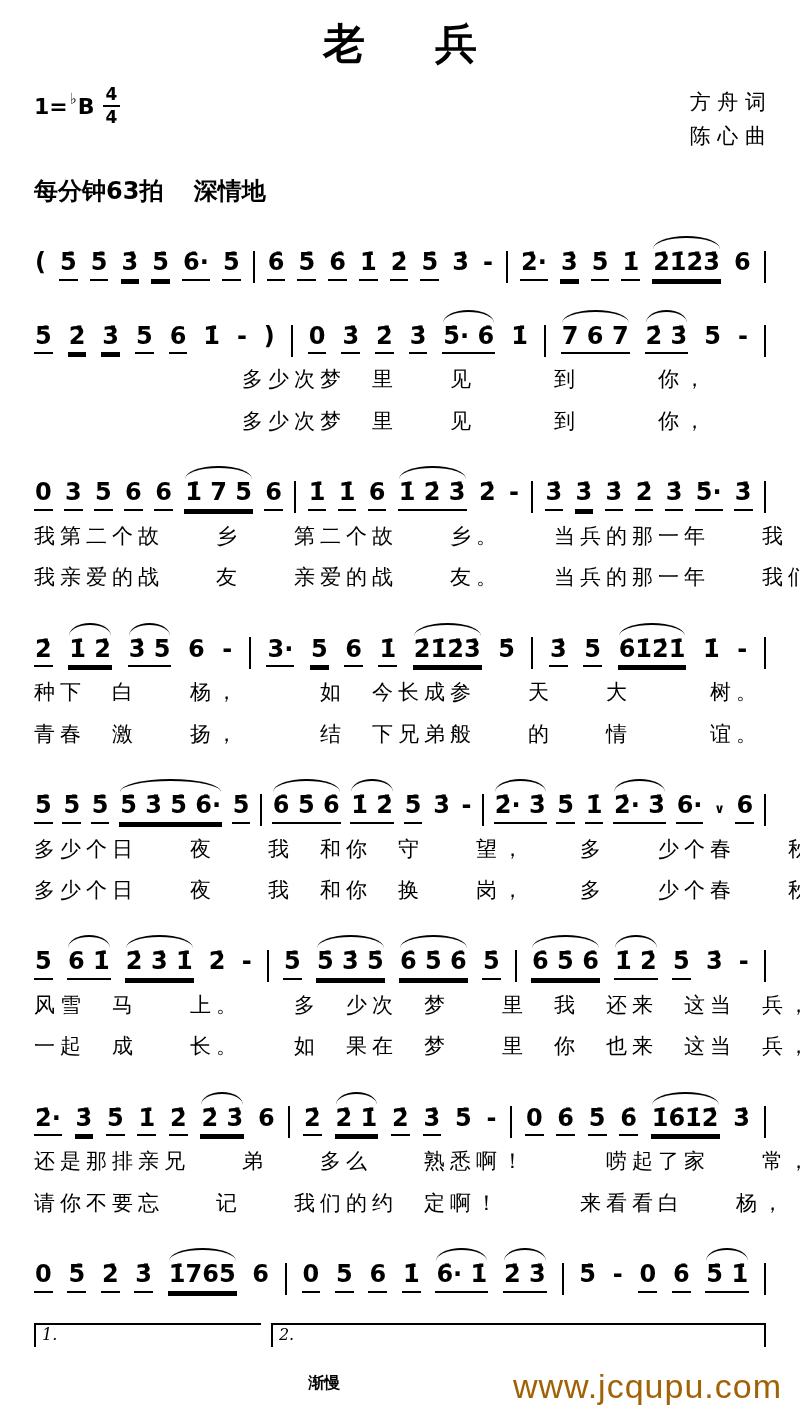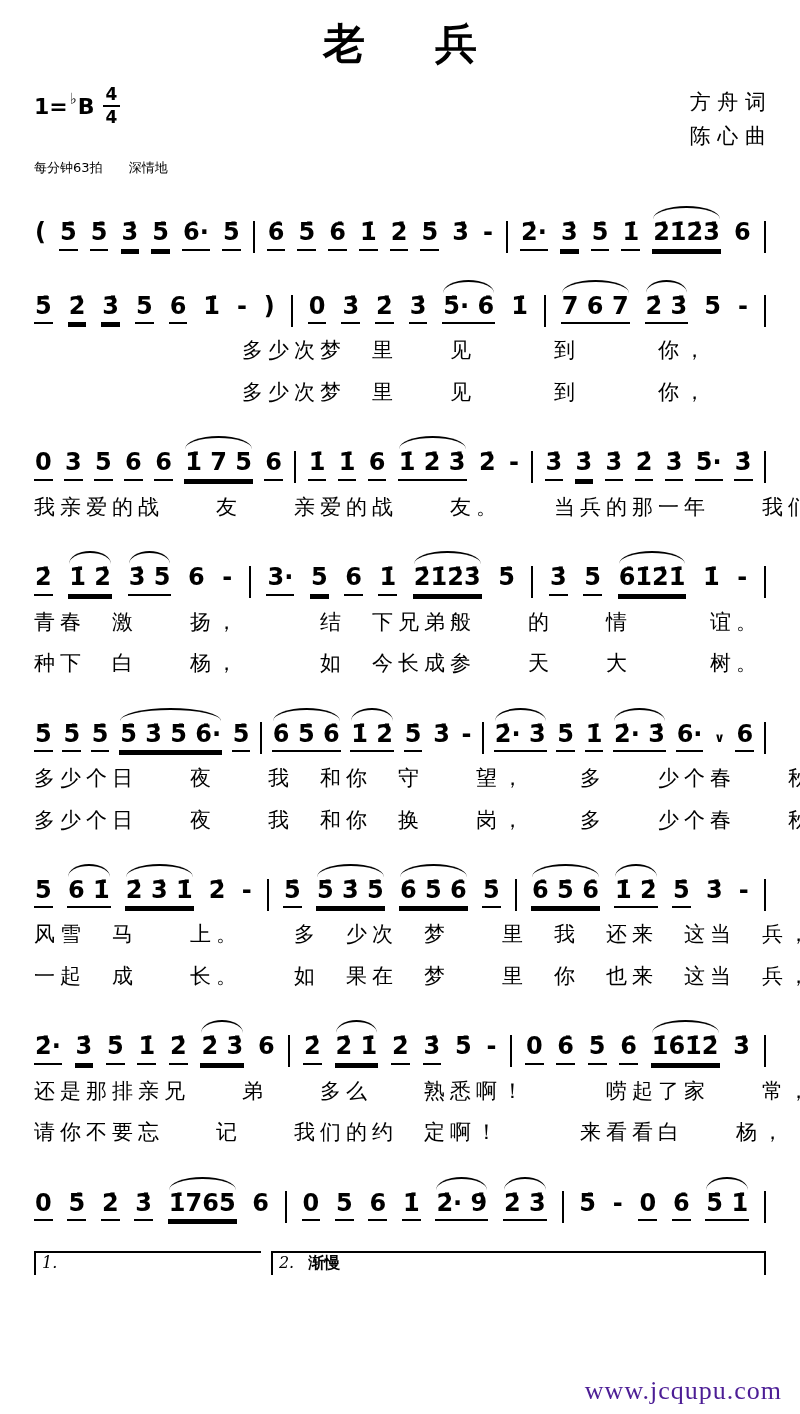--- a/index.html
+++ b/index.html
@@ -13,52 +13,52 @@
     transform:translateX(35px);margin:6px 0 10px 0;font-family:"DejaVu Serif", serif;
   }
   .meta-row{display:flex;justify-content:space-between;align-items:flex-start;margin-top:14px;}
   .key-sig{font-size:22px;font-weight:bold;display:flex;align-items:center;}
   .flat{font-size:15px;vertical-align:8px;position:relative;top:-7px;margin:0 1px 0 2px;}
   .ts{display:inline-flex;flex-direction:column;text-align:center;font-size:17px;
       font-weight:bold;line-height:1;margin-left:8px;}
   .ts .tst{border-bottom:2px solid #000;padding:0 3px 2px 3px;}
   .ts .tsb{padding-top:2px;}
   .credits{font-size:21px;font-family:"DejaVu Serif", serif;line-height:1.6;}
-  .tempo-row{font-size:13px;font-weight:normal;margin-top:6px;}
+  .tempo-row{font-size:24px;font-weight:bold;margin-top:22px;}
   .tempo-row .expr{margin-left:22px;}
 
   .system{margin-top:26px;}
   .notes{
     display:flex;justify-content:space-between;align-items:baseline;
     font-weight:bold;font-size:24px;white-space:nowrap;padding-top:16px;line-height:1.15;
   }
   .nt{position:relative;display:inline-block;padding:0 1px 2px 1px;}
   .u1{border-bottom:2px solid #000;}
   .u2{border-bottom:2px solid #000;box-shadow:0 3px 0 #000;}
   .slur::before{
     content:"";position:absolute;left:1px;right:1px;top:-13px;height:11px;
     border-top:2px solid #000;border-top-left-radius:100% 200%;border-top-right-radius:100% 200%;
   }
   .bl{display:inline-block;width:2px;height:32px;background:#000;align-self:center;margin-bottom:-4px;}
   .breath{vertical-align:13px;font-size:13px;font-weight:bold;}
   .lyric{
-    font-size:21px;font-family:Liberation Serif, serif;white-space:pre;
+    font-size:21px;font-family:Liberation Mono, monospace;white-space:pre;
     margin-top:12px;letter-spacing:5px;line-height:1.4;
   }
   .endings{display:flex;margin-top:30px;}
   .ending1{width:31%;}
   .ending2{flex:1;margin-left:10px;}
   .volta{border-top:2px solid #000;border-left:2px solid #000;height:22px;
          font-size:16px;padding-left:6px;display:flex;align-items:flex-start;gap:14px;}
   .ending2 .volta{border-right:2px solid #000;}
   .vlabel{font-style:italic;font-family:"DejaVu Serif", serif;}
-  .vtempo{font-weight:bold;font-family:"DejaVu Serif", serif;}
+  .vtempo{font-weight:bold;font-family:"DejaVu Serif", serif;margin-top:48px;}
   .watermark{
-    position:absolute;right:18px;bottom:8px;font-size:26px;color:#4c1d95;
-    font-family:Liberation Serif, serif;letter-spacing:1px;
+    position:absolute;right:18px;bottom:8px;font-size:34px;color:#a16207;
+    font-family:Liberation Sans, sans-serif;letter-spacing:1px;
   }
 </style>
 </head>
 <body>
 
 <div class="sheet">
 
   <div class="title">老兵</div>
 
   <div class="meta-row">
@@ -158,20 +158,21 @@
         <span class="bl"></span>
         <span class="nt u1">3̇</span>
         <span class="nt u2">3̇</span>
         <span class="nt u1">3̇</span>
         <span class="nt u1">2̇</span>
         <span class="nt u1">3̇</span>
         <span class="nt u1">5̇·</span>
         <span class="nt u1">3̇</span>
         <span class="bl"></span>
       </div>
+    <div class="lyric">我第二个故　　乡　　第二个故　　乡。　　当兵的那一年　　我</div>
     <div class="lyric">我亲爱的战　　友　　亲爱的战　　友。　　当兵的那一年　　我们</div>
   </div>
 
   <div class="system">
     <div class="notes">
         <span class="nt u1">2̇</span>
         <span class="nt u2 slur">1̇ 2̇</span>
         <span class="nt u1 slur">3̇ 5</span>
         <span class="nt">6</span>
         <span class="nt">-</span>
@@ -183,22 +184,22 @@
         <span class="nt u2 slur">2̇1̇2̇3̇</span>
         <span class="nt">5̇</span>
         <span class="bl"></span>
         <span class="nt u1">3̇</span>
         <span class="nt u1">5</span>
         <span class="nt u2 slur">6̇1̇2̇1̇</span>
         <span class="nt">1̇</span>
         <span class="nt">-</span>
         <span class="bl"></span>
       </div>
+    <div class="lyric">种下　白　　杨，　　　如　今长成参　　天　　大　　　树。</div>
     <div class="lyric">青春　激　　扬，　　　结　下兄弟般　　的　　情　　　谊。</div>
-    <div class="lyric">种下　白　　杨，　　　如　今长成参　　天　　大　　　树。</div>
   </div>
 
   <div class="system">
     <div class="notes">
         <span class="nt u1">5̇</span>
         <span class="nt u1">5̇</span>
         <span class="nt u1">5̇</span>
         <span class="nt u2 slur">5̇ 3̇ 5̇ 6̇·</span>
         <span class="nt u1">5̇</span>
         <span class="bl"></span>
@@ -280,21 +281,21 @@
         <span class="nt u1">5̇</span>
         <span class="nt u1">2̇</span>
         <span class="nt u1">3̇</span>
         <span class="nt u2 slur">1̇765</span>
         <span class="nt">6</span>
         <span class="bl"></span>
         <span class="nt u1">0</span>
         <span class="nt u1">5</span>
         <span class="nt u1">6</span>
         <span class="nt u1">1̇</span>
-        <span class="nt u1 slur">2̇· 9̇</span>
+        <span class="nt u1 slur">6̇· 1̇</span>
         <span class="nt u1 slur">2̇ 3̇</span>
         <span class="bl"></span>
         <span class="nt">5̇</span>
         <span class="nt">-</span>
         <span class="nt u1">0</span>
         <span class="nt u1">6̇</span>
         <span class="nt u1 slur">5̇ 1̇</span>
         <span class="bl"></span>
       </div>
   </div>

